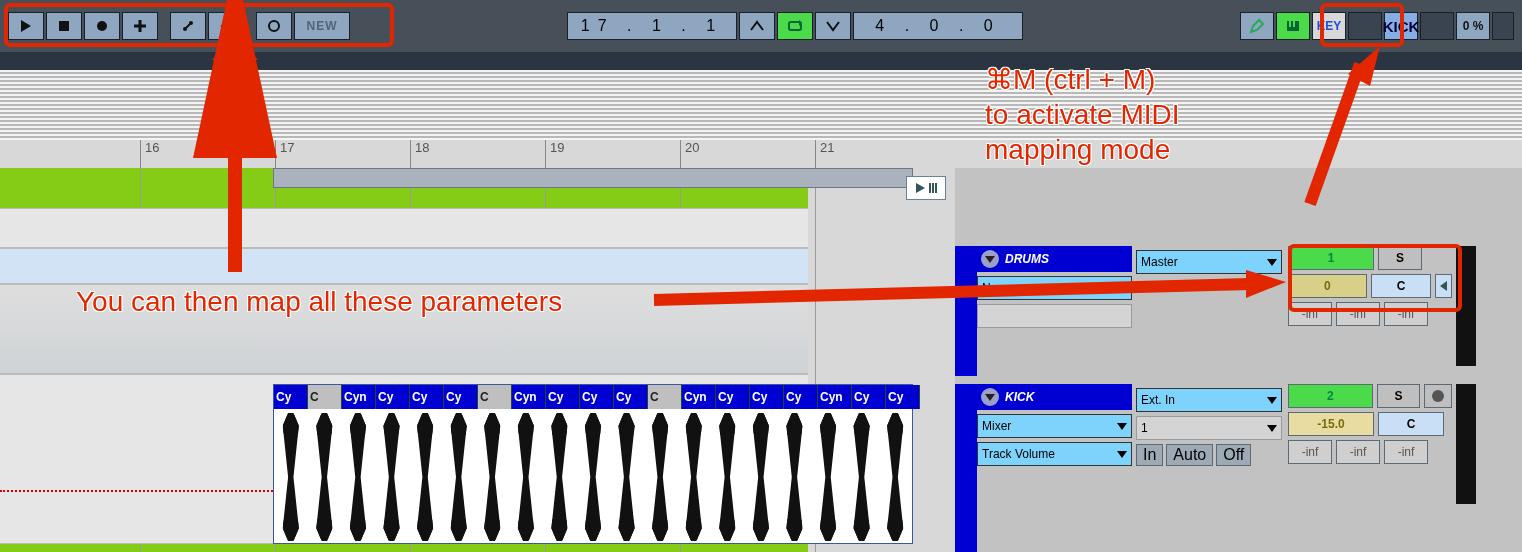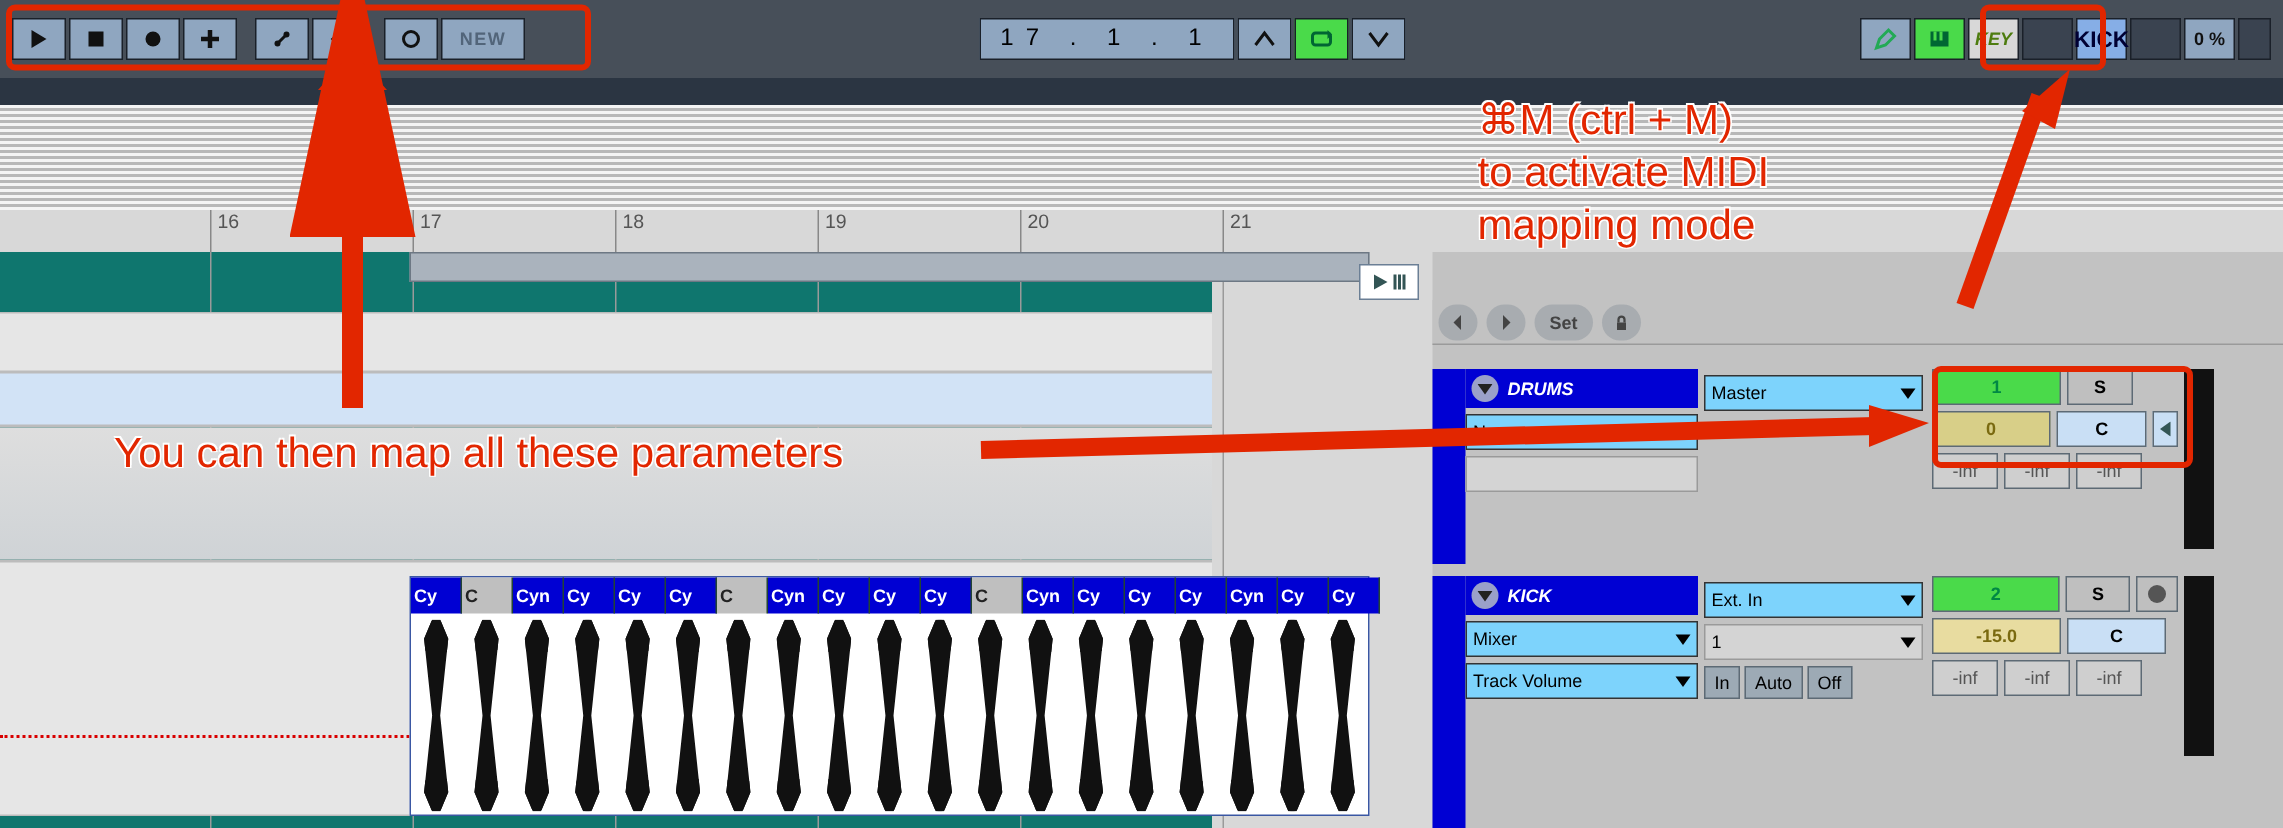--- a/index.html
+++ b/index.html
@@ -45,21 +45,21 @@
   .tb-btn svg { width:16px; height:16px; }
   .tb-pos, .tb-tempo {
     height:28px; min-width:170px;
     background: var(--btn-blue);
     border:1px solid var(--border-dark);
     display:flex; align-items:center; justify-content:center;
     font-weight:normal; letter-spacing:8px; font-size:16px;
   }
   .flex1 { flex:1; }
   .tb-right .tb-btn { width:34px;}
-  .tb-key { width:48px; background: var(--gray-light); color:#4d7c0f; font-weight:bold;font-style:italic;}
+  .tb-key { width:48px; background: var(--gray-light); color:#1d4ed8; font-weight:bold;}
   .tb-midi { width:64px; background: var(--midi-highlight); color:#003; font-weight:bold; font-size:15px;}
   .tb-pct { width:60px; background: var(--btn-blue); font-weight:bold;}
 
   
   .redbox { position:absolute; border:4px solid var(--annot-red); border-radius:6px; pointer-events:none;}
   #rb-transport { top:3px; left:4px; width:390px; height:44px;}
   #rb-midi { top:3px; left:1320px; width:84px; height:44px;}
   #rb-params { top:244px; left:1288px; width:174px; height:68px;}
 
   
@@ -74,21 +74,21 @@
     background: repeating-linear-gradient( to bottom, #f4f4f4 0 2px, #b8b8b8 2px 4px);
   }
 
   
   .ruler { position:absolute; top:140px; left:0; right:0; height:28px; background:transparent; }
   .ruler .tick { position:absolute; top:0; height:100%; border-left:1px solid #888; color:#555; padding-left:4px; font-size:13px;}
   
   
   .arrange {
     position:absolute; top:168px; left:0; width:808px; bottom:0;
-    background:#0f766e;
+    background:#84cc16;
   }
   .arrange .gridline { position:absolute; top:0; bottom:0; border-left:1px solid #bcbcbc;}
   .arrange .gridline.major { border-left:1px solid #9a9a9a;}
   .loop-brace { position:absolute; top:0; left:273px; width:640px; height:20px; background:#aab3bd; border:1px solid #6d7884;}
   .track-lane { position:absolute; left:0; right:0; background:#e6e6e6; border-top:1px solid #bcbcbc; border-bottom:1px solid #bcbcbc;}
   #lane-drums1 { top:40px; height:40px; }
   #lane-drums2 { top:80px; height:36px; background:#d2e3f6; }
   #lane-gap { top:116px; height:90px; background:linear-gradient(#dedede,#cfd3d6); }
   #lane-kick { top:206px; height:170px;}
   .red-dotted { position:absolute; top:322px; left:0; right:0; border-top:2px dotted #d80000;}
@@ -131,21 +131,21 @@
   .tr-title .name { height:26px; background: var(--blue-track); color:#fff; font-weight:bold; font-style:italic; display:flex; align-items:center; padding-left:4px;}
   .tr-title .name .collapse{ width:18px;height:18px;border-radius:9px;background:#9aa0c9;margin-right:6px;display:flex;align-items:center;justify-content:center;}
   .tr-title .name .collapse svg{width:10px;height:10px;fill:#222;}
   .tr-title .sel, .tr-io .sel {
     height:24px; margin-top:4px; background:#7dd3fc; border:1px solid #333; display:flex; align-items:center; justify-content:space-between; padding:0 4px;
   }
   .tr-title .sel.empty, .tr-io .sel.empty { background:#d4d4d4; border:1px solid #9a9a9a;}
   .tr-title .sel .tri, .tr-io .sel .tri { width:0;height:0;border-left:5px solid transparent;border-right:5px solid transparent;border-top:7px solid #000;}
   .tr-io { width:150px; padding-left:4px;}
   .tr-io .btnrow { display:flex; gap:3px; margin-top:4px;}
-  .tr-io .btnrow .b{ height:22px; background:#9daab5; border:1px solid #5d6a75; display:flex; align-items:center; justify-content:center; font-size:12px; padding:0 6px;}
+  .tr-io .btnrow .b{ height:22px; background:#9daab5; border:1px solid #5d6a75; display:flex; align-items:center; justify-content:center; font-size:16px; padding:0 6px;}
   .tr-mix { width:170px; padding-left:6px;}
   .tr-mix .row{ display:flex; gap:4px; margin-top:0;}
   .tr-mix .row + .row{margin-top:4px;}
   .tr-mix .cell{ height:24px; border:1px solid #5d6a75; display:flex; align-items:center; justify-content:center; font-weight:bold;}
   .tr-mix .num{ width:86px; background:#4ada4a; color:#084;}
   .tr-mix .num.yellow{ background:#d8cf88; color:#7a6a10;}
   .tr-mix .s{ width:44px; background:#bfbfbf;}
   .tr-mix .c{ width:66px; background:#c9dff5;}
   .tr-mix .rec{ width:28px; background:#bfbfbf;}
   .tr-mix .rec .dot{width:12px;height:12px;border-radius:6px;background:#555;}
@@ -223,20 +223,21 @@
         <svg viewBox="0 0 16 16">
           <rect x="2" y="4" width="12" height="8" rx="2" fill="none" stroke="#063" stroke-width="2"></rect>
           <path d="M12 2l3 3-3 3" fill="#063"></path>
         </svg>
       </div>
     <div class="tb-btn">
         <svg viewBox="0 0 16 16">
           <path d="M2 4 L8 12 L14 4" stroke="#111" stroke-width="2" fill="none"></path>
         </svg>
       </div>
+    <div class="tb-tempo">4 . 0 . 0</div>
   </div>
 
   <div class="flex1"></div>
 
   <div class="tb-group tb-right">
     <div class="tb-btn">
         <svg viewBox="0 0 16 16">
           <path d="M2 14l2-6 6-6 4 4-6 6-6 2z" fill="none" stroke="#2a5" stroke-width="2"></path>
         </svg>
       </div>
@@ -333,39 +334,20 @@
       <polygon points="1,1 10,6 1,11"></polygon>
     </svg>
   <div class="bars">
       <span></span>
       <span></span>
       <span></span>
     </div>
 </div>
 
 <div class="rpanel">
-  <div class="navrow">
-    <div class="navbtn">
-        <svg viewBox="0 0 12 12">
-          <path d="M8 1L3 6l5 5"></path>
-        </svg>
-      </div>
-    <div class="navbtn">
-        <svg viewBox="0 0 12 12">
-          <path d="M4 1l5 5-5 5"></path>
-        </svg>
-      </div>
-    <div class="navbtn set">Set</div>
-    <div class="navbtn lock">
-        <svg viewBox="0 0 12 12">
-          <rect x="3" y="6" width="6" height="5" fill="#444"></rect>
-          <path d="M4 6V4a2 2 0 014 0v2" fill="none" stroke="#444" stroke-width="1.5"></path>
-        </svg>
-      </div>
-  </div>
 
   <div class="trackrow" id="tr-drums">
     <div class="tr-blue"></div>
     <div class="tr-title">
       <div class="name">
         <div class="collapse">
             <svg viewBox="0 0 10 10">
               <polygon points="0,2 10,2 5,9"></polygon>
             </svg>
           </div>

